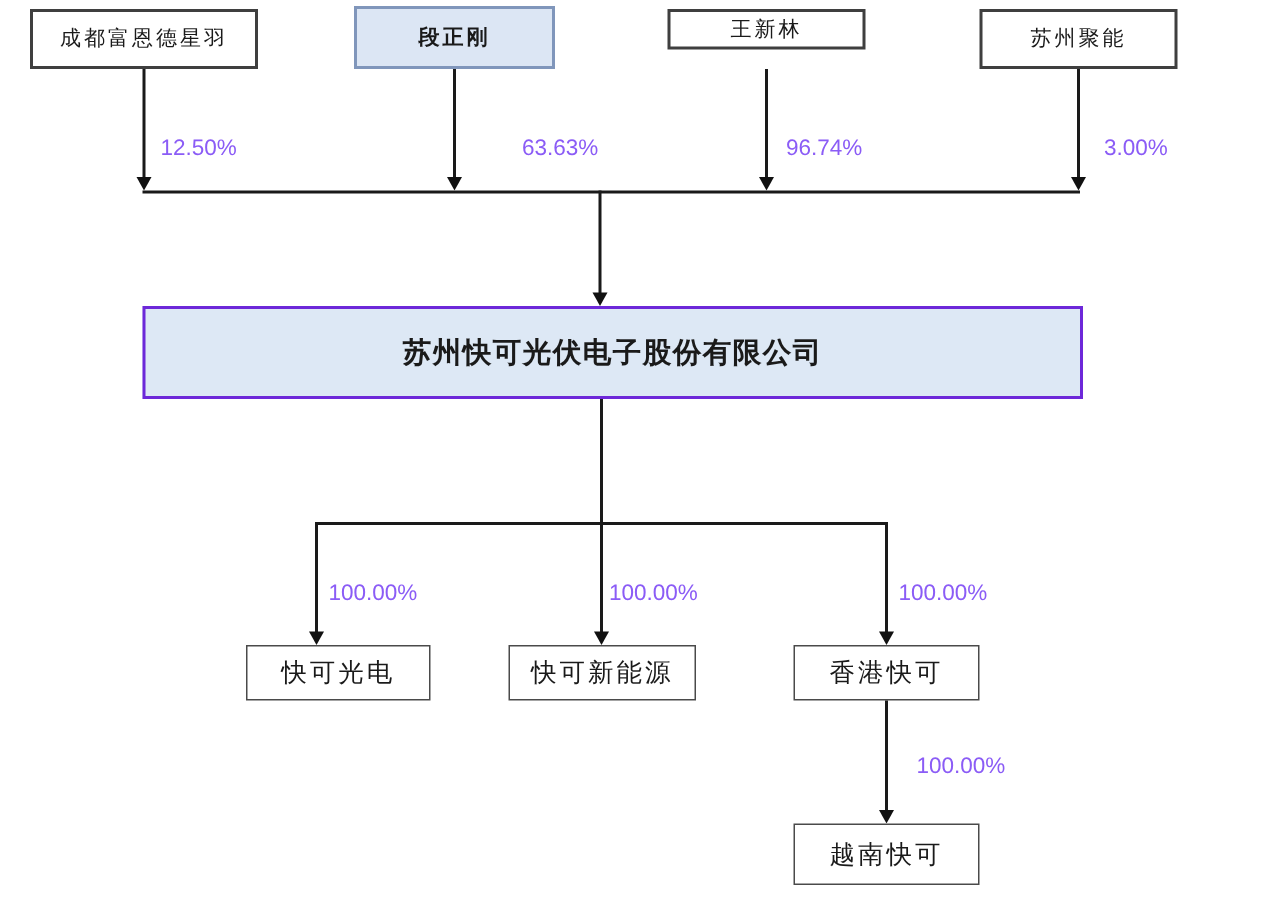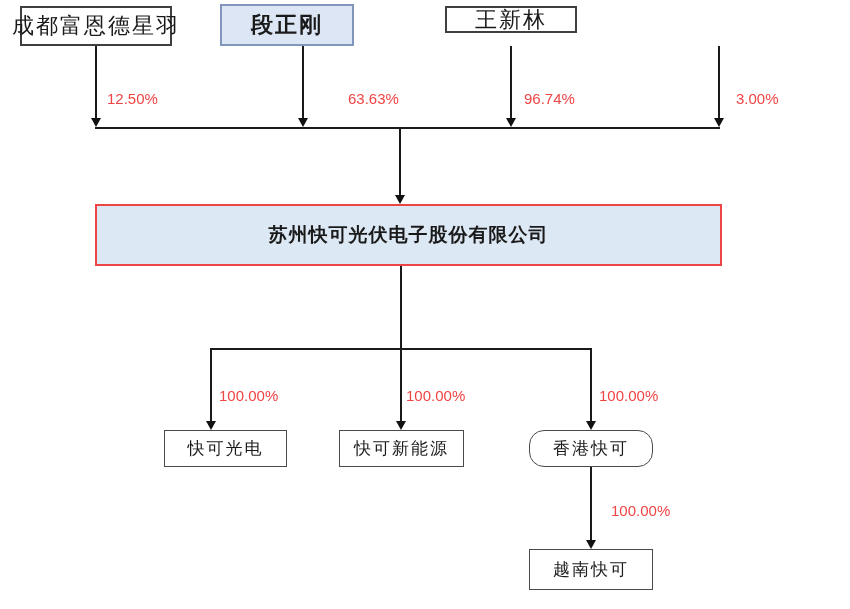--- a/index.html
+++ b/index.html
@@ -14,32 +14,32 @@
   
   .box {
     position: absolute;
     box-sizing: border-box;
     background: #ffffff;
     border: 2px solid #3f3f3f;
     display: flex;
     align-items: center;
     justify-content: center;
     color: #1a1a1a;
-    font-size: 22px;
+    font-size: 14px;
     letter-spacing: 2px;
     white-space: nowrap;
   }
   .box.blue {
     background: #dce6f4;
     border: 2px solid #8096bb;
     font-weight: bold;
   }
   .box.main {
     background: #dde8f5;
-    border: 2px solid #ef4444;
+    border: 2px solid #6d28d9;
     font-weight: bold;
     font-size: 19px;
     letter-spacing: 1px;
     align-items: center;
   }
   .box.sub { border: 1.5px solid #4a4a4a; font-size: 17px; }
   
   .vline, .hline {
     position: absolute;
     background: #1a1a1a;
@@ -52,37 +52,40 @@
     width: 0; height: 0;
     border-left: 5px solid transparent;
     border-right: 5px solid transparent;
     border-top: 9px solid #111111;
   }
   
   .pct {
     position: absolute;
     font-family: "Liberation Sans", "DejaVu Sans", sans-serif;
     font-size: 15px;
-    color: #ef4444;
+    color: #8b5cf6;
     white-space: nowrap;
   }
 </style>
 </head>
 <body>
 
 <div id="stage">
 
   <div class="box" style="left:20px; top:6px; width:152px; height:40px;">
     <span>成都富恩德星羽</span>
   </div>
-  <div class="box blue" style="left:220px; top:4px; width:134px; height:42px;">
+  <div class="box blue" style="left:236px; top:4px; width:134px; height:42px;">
     <span>段正刚</span>
   </div>
   <div class="box" style="left:445px; top:6px; width:132px; height:27px;">
     <span>王新林</span>
+  </div>
+  <div class="box" style="left:653px; top:6px; width:132px; height:40px;">
+    <span>苏州聚能</span>
   </div>
 
   <div class="vline" style="left:95px;  top:46px; height:73px;"></div>
   <div class="vline" style="left:302px; top:46px; height:73px;"></div>
   <div class="vline" style="left:510px; top:46px; height:73px;"></div>
   <div class="vline" style="left:718px; top:46px; height:73px;"></div>
 
   <div class="arrow" style="left:91px;  top:118px;"></div>
   <div class="arrow" style="left:298px; top:118px;"></div>
   <div class="arrow" style="left:506px; top:118px;"></div>
@@ -115,21 +118,21 @@
   <div class="pct" style="left:219px; top:387px;">100.00%</div>
   <div class="pct" style="left:406px; top:387px;">100.00%</div>
   <div class="pct" style="left:599px; top:387px;">100.00%</div>
 
   <div class="box sub" style="left:164px; top:430px; width:123px; height:37px;">
     <span>快可光电</span>
   </div>
   <div class="box sub" style="left:339px; top:430px; width:125px; height:37px;text-align:right;">
     <span>快可新能源</span>
   </div>
-  <div class="box sub" style="left:529px; top:430px; width:124px; height:37px;border-radius:15px;">
+  <div class="box sub" style="left:529px; top:430px; width:124px; height:37px;">
     <span>香港快可</span>
   </div>
 
   <div class="vline" style="left:590px; top:467px; height:73px;"></div>
   <div class="arrow" style="left:586px; top:540px;"></div>
   <div class="pct" style="left:611px; top:502px;">100.00%</div>
   <div class="box sub" style="left:529px; top:549px; width:124px; height:41px;">
     <span>越南快可</span>
   </div>
 

